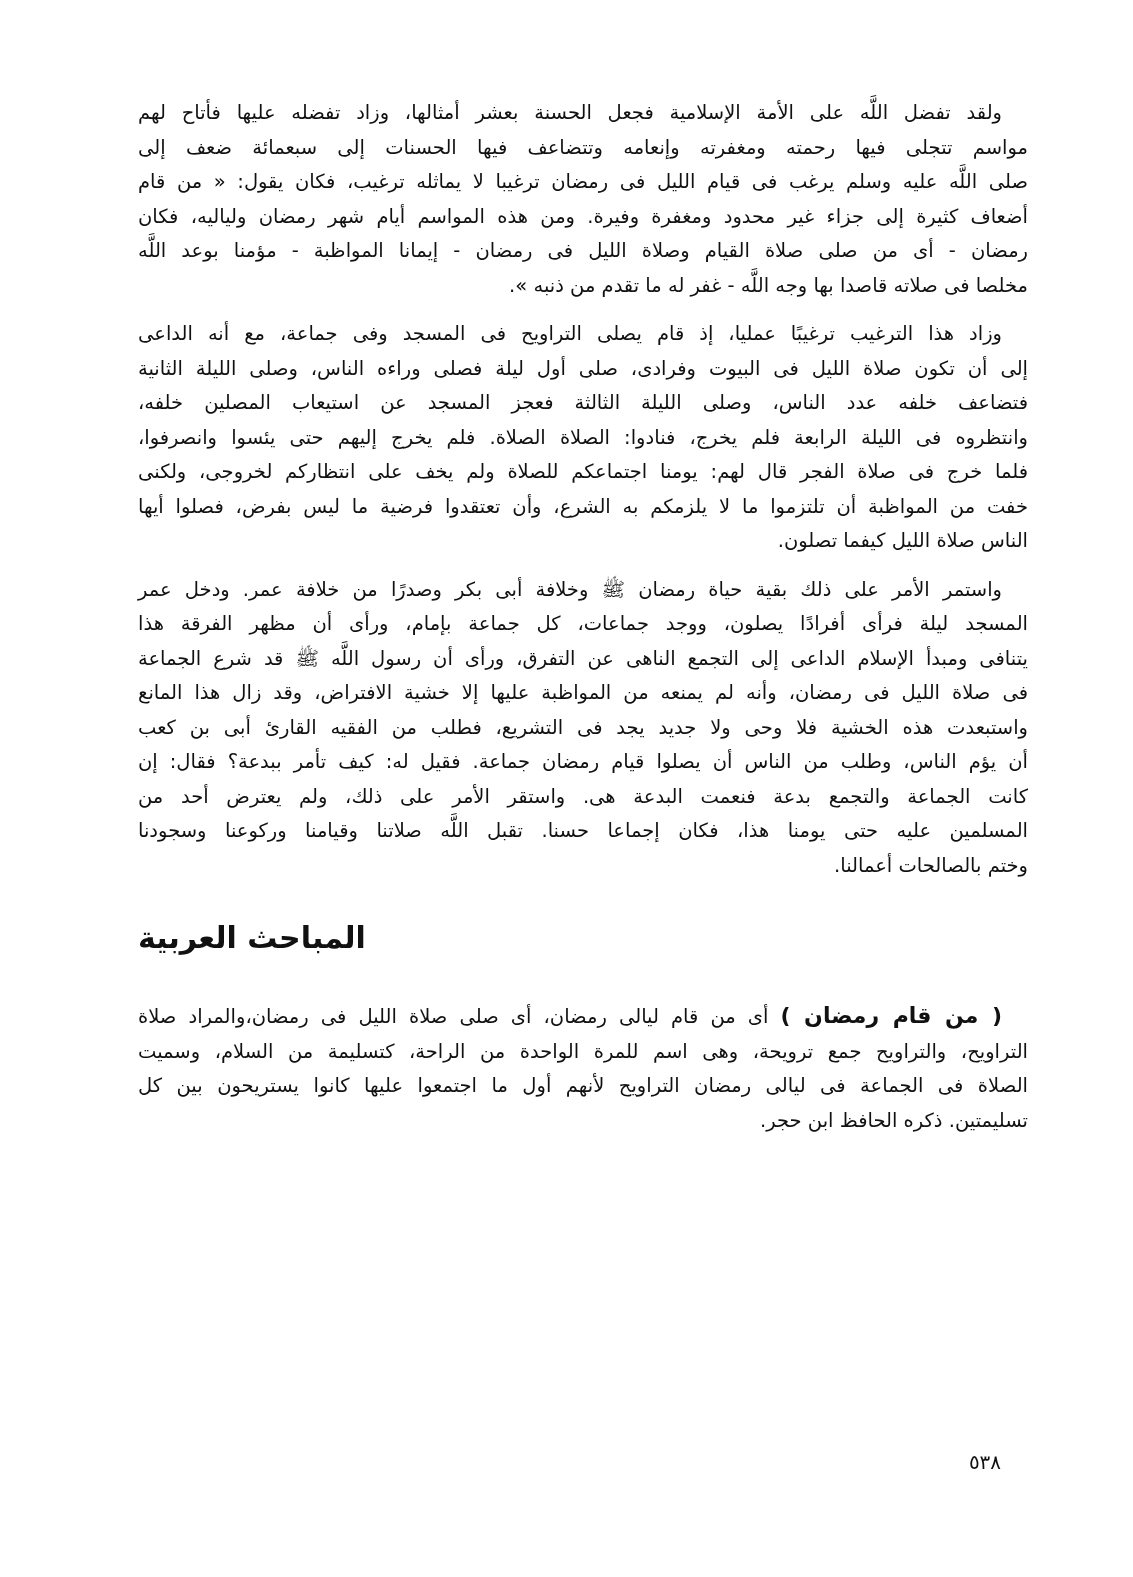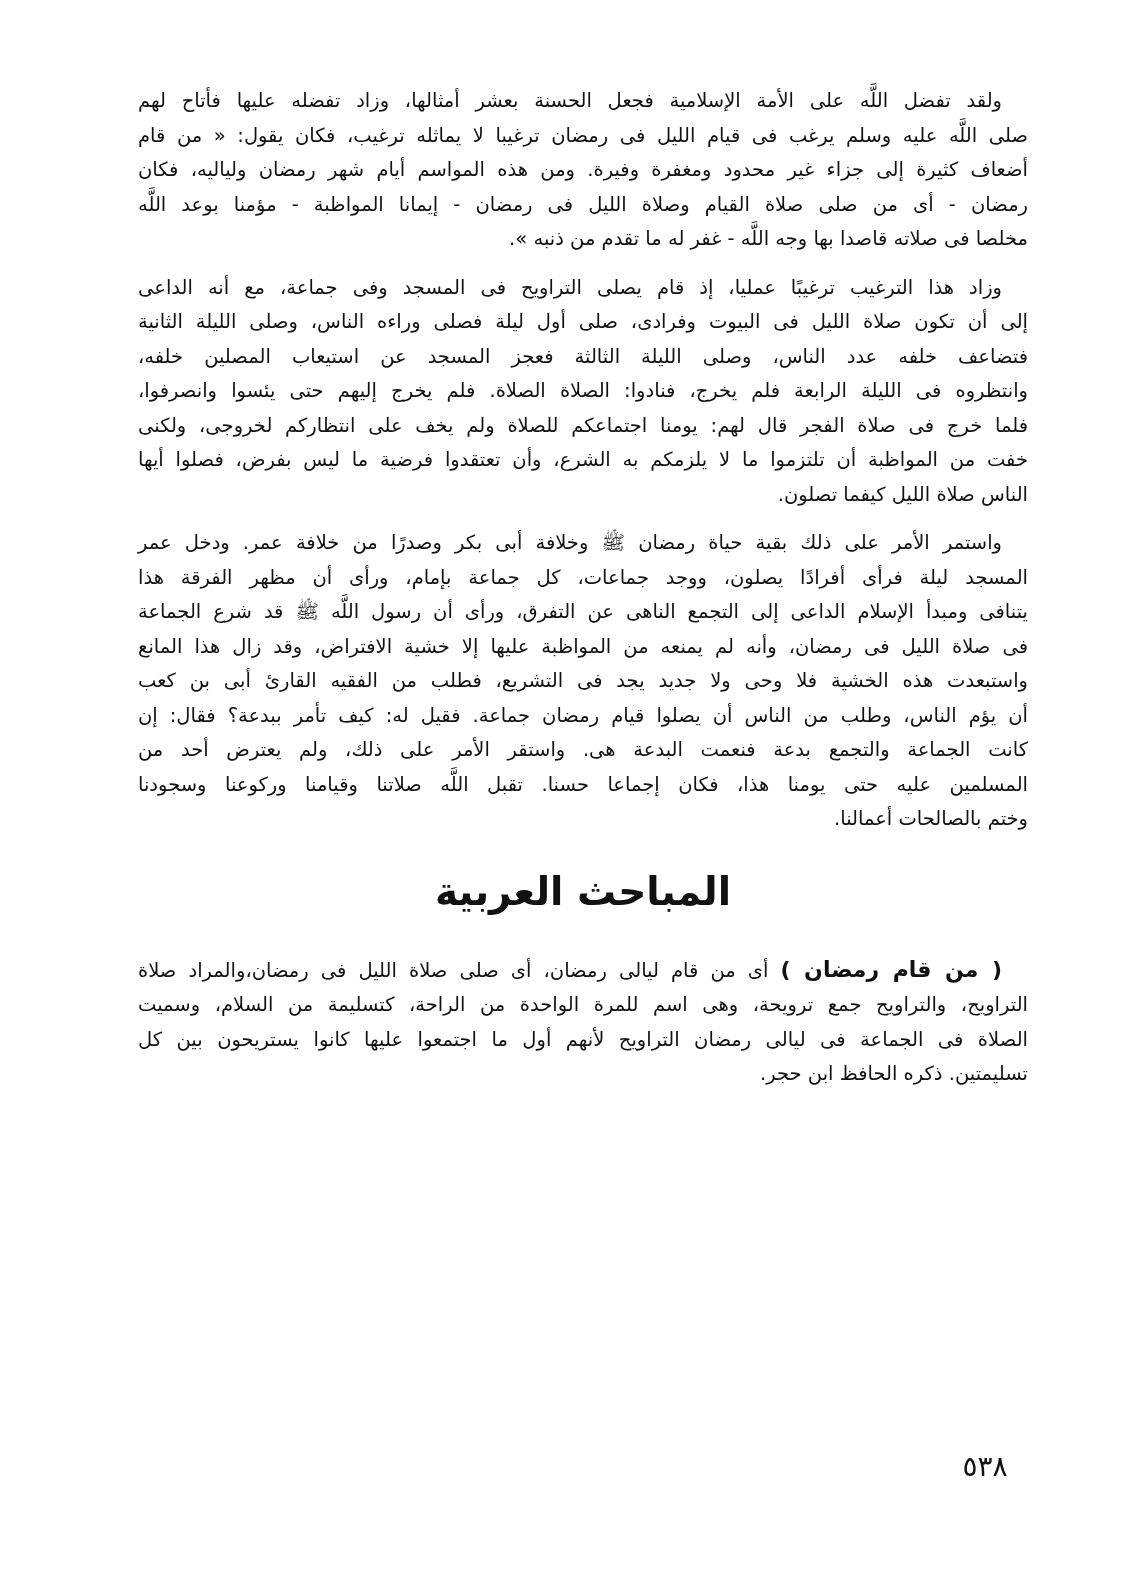--- a/index.html
+++ b/index.html
@@ -4,45 +4,46 @@
 <style>
   html, body { margin: 0; padding: 0; background: #ffffff; }
   body { width: 1133px; height: 1577px; position: relative; overflow: hidden; }
   .page {
     position: absolute; left: 138px; top: 84px; width: 890px;
     direction: rtl; color: #111;
     font-family: "DejaVu Sans", sans-serif;
   }
   .para {
     font-size: 19.5px; line-height: 34.5px; text-align: justify;
-    text-align-last: right; margin: 0 0 14px 0; text-indent: 26px;
+    text-align-last: right; margin: 12px 0 14px 0; text-indent: 26px;
     font-weight: normal;
   }
   .para .line { display: block; text-align: justify; text-align-last: justify; text-indent: 0; }
   .para .line.last { text-align-last: right; }
   .para .line.first { padding-right: 26px; }
   .heading {
-    text-align: center; font-size: 39px; font-weight: bold;
+    text-align: left; font-size: 30px; font-weight: bold;
     margin: 30px 0 36px 0; line-height: 50px;
   }
   .term { font-weight: bold; font-size: 22px; }
   .note { margin-bottom: 10px; }
   .page-number {
     position: absolute; left: 945px; top: 1450px; width: 80px;
-    text-align: center; direction: rtl; font-size: 28px; color: #111;
+    text-align: center; direction: rtl; font-size: 20px; color: #111;
     font-family: "DejaVu Sans", sans-serif;
   }
 </style>
 </head>
 <body>
 
 <div class="page">
 
   <div class="para">
     <span class="line first">ولقد تفضل اللَّه على الأمة الإسلامية فجعل الحسنة بعشر أمثالها، وزاد تفضله عليها فأتاح لهم</span>
+    <span class="line">مواسم تتجلى فيها رحمته ومغفرته وإنعامه وتتضاعف فيها الحسنات إلى سبعمائة ضعف إلى</span>
     <span class="line">صلى اللَّه عليه وسلم يرغب فى قيام الليل فى رمضان ترغيبا لا يماثله ترغيب، فكان يقول: « من قام</span>
     <span class="line">أضعاف كثيرة إلى جزاء غير محدود ومغفرة وفيرة. ومن هذه المواسم أيام شهر رمضان ولياليه، فكان</span>
     <span class="line">رمضان - أى من صلى صلاة القيام وصلاة الليل فى رمضان - إيمانا المواظبة - مؤمنا بوعد اللَّه</span>
     <span class="line last">مخلصا فى صلاته قاصدا بها وجه اللَّه - غفر له ما تقدم من ذنبه ».</span>
   </div>
 
   <div class="para">
     <span class="line first">وزاد هذا الترغيب ترغيبًا عمليا، إذ قام يصلى التراويح فى المسجد وفى جماعة، مع أنه الداعى</span>
     <span class="line">إلى أن تكون صلاة الليل فى البيوت وفرادى، صلى أول ليلة فصلى وراءه الناس، وصلى الليلة الثانية</span>
     <span class="line">فتضاعف خلفه عدد الناس، وصلى الليلة الثالثة فعجز المسجد عن استيعاب المصلين خلفه،</span>

